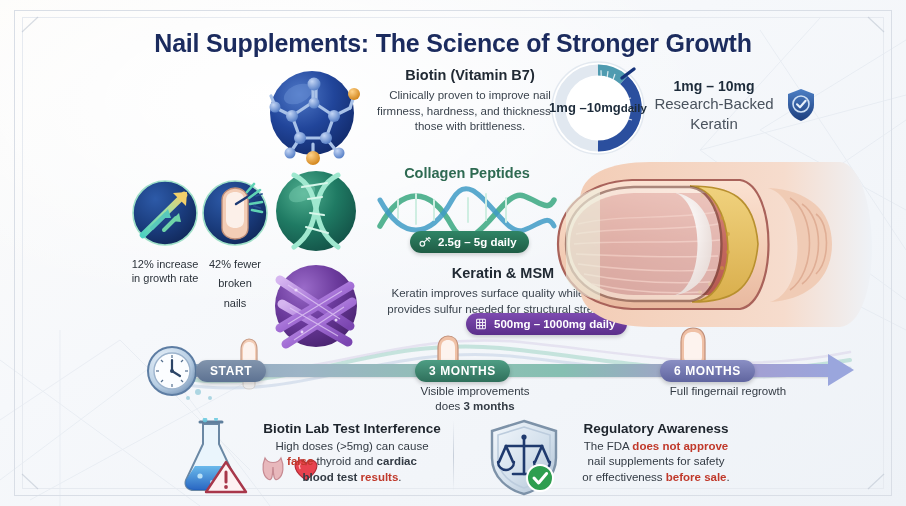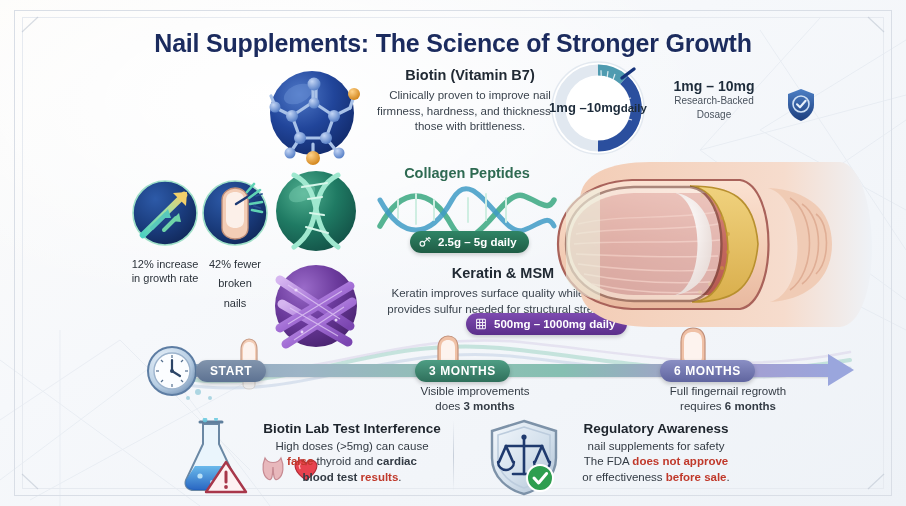--- a/index.html
+++ b/index.html
@@ -65,21 +65,21 @@
   .gauge-txt{
     position:absolute; inset:0; display:flex; 
     align-items:center; justify-content:center;
     font-size:13px; font-weight:bold; color:#1d2b3a; line-height:1.12; text-align:center;
   }
   .gauge-txt .sub{ font-size:11.5px; font-weight:bold; }
   .dose-label{
     position:absolute; left:648px; top:78px; width:132px; text-align:center;
   }
   .dose-label .l1{ font-size:14px; font-weight:bold; color:#1d2b3a; }
-  .dose-label .l2{ font-size:10px; color:#49525d; line-height:1.25; margin-top:1px;}
+  .dose-label .l2{ font-size:15px; color:#49525d; line-height:1.25; margin-top:1px;}
   .shield-badge{ position:absolute; left:786px; top:88px; width:30px; height:34px;}
 
   
   .stat{ position:absolute; text-align:center; width:78px; }
   .stat .cap{ font-size:11px; color:#2c333b; line-height:1.3; margin-top:5px; }
 
   
   .tl-line{
     position:absolute; left:180px; top:364px; width:660px; height:13px;
     background:linear-gradient(90deg,#8fa6be 0%, #9db4c6 18%, #8fc0b4 42%, #86bfb2 58%, #a79ccd 80%, #9aa6dd 100%);
@@ -226,21 +226,21 @@
     <div class="gauge-txt">
       <span>1mg –</span>
       <span>10mg</span>
       <span class="sub">daily</span>
     </div>
   </div>
 
   <div class="dose-label">
     <div class="l1">1mg – 10mg</div>
     <div class="l2">Research-Backed</div>
-    <div class="l2">Dosage</div>
+    <div class="l2">Keratin</div>
   </div>
 
   <svg class="shield-badge" viewBox="0 0 30 34">
     <defs>
         <linearGradient id="shG" x1="0" y1="0" x2="0" y2="1">
       <stop offset="0%" stop-color="#4d7fc4"></stop>
           <stop offset="100%" stop-color="#1d3e7e"></stop>
     </linearGradient>
       </defs>
     <path d="M15 1 L28 6 V17 C28 25 21 31 15 33 C9 31 2 25 2 17 V6 Z" fill="url(#shG)"></path>
@@ -543,23 +543,20 @@
 
   <svg style="position:absolute;left:676px;top:326px;width:34px;height:42px;">
     <path d="M5 16 C5 5 12 2 17 2 C23 2 29 5 29 16 L29 34 C29 40 23 41 17 41 C12 41 5 40 5 34 Z" fill="#f0c1a6" stroke="#c08f79" stroke-width="1.2"></path>
     <path d="M8 16 C8 8 12 6 17 6 C22 6 26 8 26 16 L26 31 C26 36 22 37 17 37 C12 37 8 36 8 31 Z" fill="#fdf3ee"></path>
   </svg>
   <div class="tl-pill m6" style="left:660px;top:360px;">
     <span>6 MONTHS</span>
   </div>
   <div class="tl-cap" style="left:628px;top:384px;width:200px;">
     <div>Full fingernail regrowth</div>
-    <div>
-      <span>requires </span><b>6 months</b>
-    </div>
   </div>
 
   <div class="divider"></div>
 
   <svg style="position:absolute;left:176px;top:418px;width:76px;height:76px;">
     <defs>
       <linearGradient id="gLiq" x1="0" y1="0" x2="0" y2="1">
         <stop offset="0%" stop-color="#63b6ea"></stop>
           <stop offset="100%" stop-color="#1f5fbf"></stop>
       </linearGradient>
@@ -628,23 +625,23 @@
       <path d="M48 44 A8 8 0 0 0 64 44" stroke-width="2.4"></path>
     </g>
     <circle cx="38" cy="19" r="2.6" fill="#1f3a6e"></circle>
     <circle cx="54" cy="60" r="13" fill="#2e9e4f" stroke="#ffffff" stroke-width="2"></circle>
     <path d="M48 60 L52.6 65 L60.6 55.5" fill="none" stroke="#ffffff" stroke-width="3" stroke-linecap="round" stroke-linejoin="round"></path>
   </svg>
 
   <div class="panel" style="left:556px;top:421px;width:200px;">
     <div class="p-title center">Regulatory Awareness</div>
     <div class="p-body center" style="margin-top:3px;">
-      <div>nail supplements for safety</div>
       <div>
         <span>The FDA </span><span class="red">does not approve</span>
       </div>
+      <div>nail supplements for safety</div>
       <div>
         <span>or effectiveness </span><span class="red">before sale</span><span>.</span>
       </div>
     </div>
   </div>
 
 </div>
 
 </body></html>

